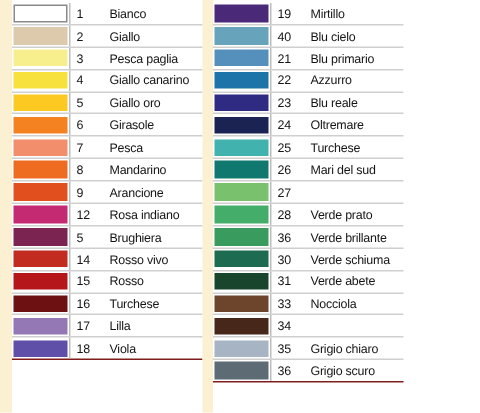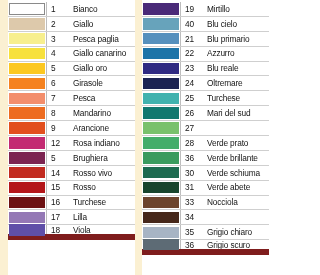--- a/index.html
+++ b/index.html
@@ -44,21 +44,21 @@
   }
   .row {
     height: 14.9px;
     display: flex;
     flex-direction: row;
     align-items: stretch;
     border-bottom: 1px solid #cfcfcf;
     box-sizing: border-box;
   }
   .row:last-child {
-    border-bottom: 6px solid #7f1d1d;
+    border-bottom: 1px solid #7f1d1d;
   }
   .swatch-cell {
     flex: 0 0 38px;
     width: 38px;
     display: flex;
     align-items: center;
     justify-content: center;
     box-sizing: border-box;
   }
   .swatch {

